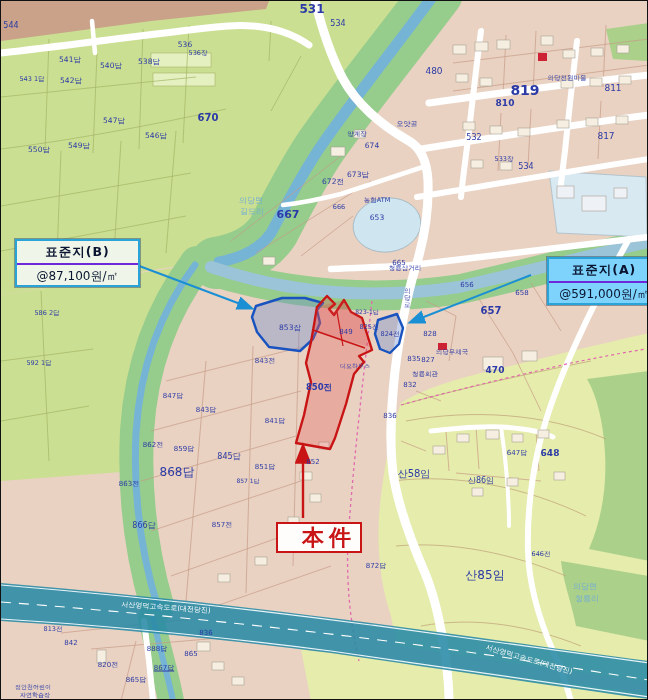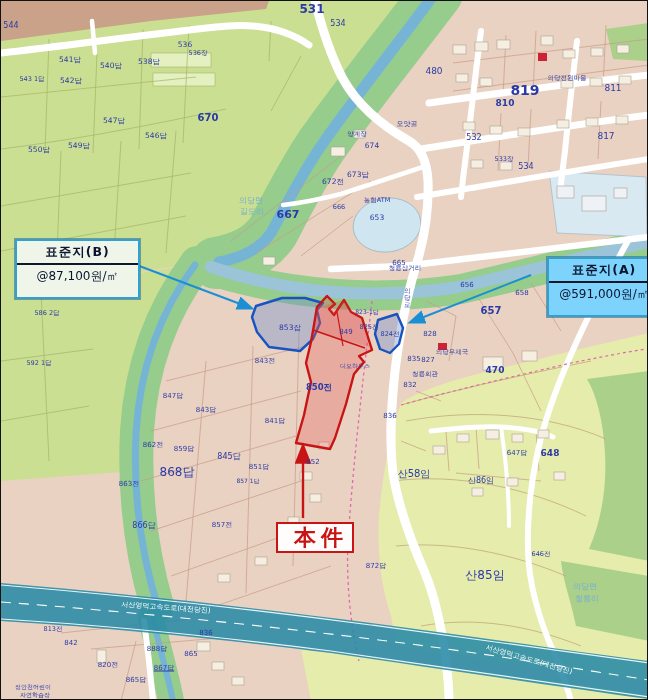--- a/index.html
+++ b/index.html
@@ -5,27 +5,27 @@
   html,body{margin:0;padding:0;background:#fff}
   .map-wrap{position:relative;width:648px;height:700px;border:1px solid #111;box-sizing:border-box;
     overflow:hidden;background:#e9d2c2;font-family:"DejaVu Sans","Liberation Sans",sans-serif}
   .map-wrap svg{position:absolute;left:0;top:0}
   .labels{position:absolute;left:0;top:0;width:100%;height:100%;z-index:5;pointer-events:none}
   .map-label{position:absolute;white-space:nowrap;transform:translate(-50%,-50%);
     color:#2b3aa6;line-height:1;font-family:"DejaVu Sans","Liberation Sans",sans-serif}
   .callout{position:absolute;z-index:8;text-align:center;border:2px solid #2aa3d8;
     box-shadow:0 0 0 1px rgba(70,90,110,.55)}
   .callout .t{font-weight:bold;font-size:12.5px;color:#0a1430;padding:3px 6px 2px;
-    border-bottom:2px solid #0f172a;letter-spacing:1px}
-  .callout .v{font-size:12px;color:#0a1430;padding:3px 4px 12px;white-space:nowrap}
+    border-bottom:2px solid #6d28d9;letter-spacing:1px}
+  .callout .v{font-size:12px;color:#0a1430;padding:3px 4px 0;white-space:nowrap}
   #callout-b{left:14px;top:238px;width:121px;background:#eff6e9}
   #callout-a{left:546px;top:256px;width:110px;background:#7dd3fc}
   .subject-box{position:absolute;left:275px;top:521px;z-index:8;border:2px solid #c81414;
     background:#fffdfb;color:#c81414;font-family:"DejaVu Serif","Liberation Serif",serif;
-    font-weight:bold;font-size:22px;line-height:1.15;padding:1px 4px 1px 16px;letter-spacing:5px}
+    font-weight:bold;font-size:22px;line-height:1.15;padding:1px 4px 1px 24px;letter-spacing:5px}
 </style>
 </head>
 <body>
 
 <div class="map-wrap">
 
 <svg width="648" height="700" viewBox="0 0 648 700">
   <defs>
     <marker id="bh" markerWidth="9" markerHeight="7" refX="7" refY="3.5" orient="auto">
       <path d="M0,0 L9,3.5 L0,7 Z" fill="#1b8fd4"></path>
@@ -278,21 +278,21 @@
       <span class="map-label" style="left: 494px; top: 369px; font-size: 9px; font-weight: bold; color: rgb(43, 58, 166); transform: translate(-50%, -50%);">470</span>
       <span class="map-label" style="left: 264px; top: 360px; font-size: 7px; color: rgb(43, 58, 166); transform: translate(-50%, -50%);">843전</span>
       <span class="map-label" style="left: 274px; top: 420px; font-size: 7px; color: rgb(43, 58, 166); transform: translate(-50%, -50%);">841답</span>
       <span class="map-label" style="left: 172px; top: 395px; font-size: 7px; color: rgb(43, 58, 166); transform: translate(-50%, -50%);">847답</span>
       <span class="map-label" style="left: 205px; top: 409px; font-size: 7px; color: rgb(43, 58, 166); transform: translate(-50%, -50%);">843답</span>
       <span class="map-label" style="left: 228px; top: 456px; font-size: 8px; color: rgb(43, 58, 166); transform: translate(-50%, -50%);">845답</span>
       <span class="map-label" style="left: 152px; top: 444px; font-size: 7px; color: rgb(43, 58, 166); transform: translate(-50%, -50%);">862전</span>
       <span class="map-label" style="left: 183px; top: 448px; font-size: 7px; color: rgb(43, 58, 166); transform: translate(-50%, -50%);">859답</span>
       <span class="map-label" style="left: 176px; top: 471px; font-size: 12px; color: rgb(43, 58, 166); transform: translate(-50%, -50%);">868답</span>
       <span class="map-label" style="left: 128px; top: 483px; font-size: 7px; color: rgb(43, 58, 166); transform: translate(-50%, -50%);">863전</span>
-      <span class="map-label" style="left: 258px; top: 466px; font-size: 7px; color: rgb(43, 58, 166); transform: translate(-50%, -50%);">851답</span>
+      <span class="map-label" style="left: 264px; top: 466px; font-size: 7px; color: rgb(43, 58, 166); transform: translate(-50%, -50%);">851답</span>
       <span class="map-label" style="left: 247px; top: 480px; font-size: 6px; color: rgb(43, 58, 166); transform: translate(-50%, -50%);">857 1답</span>
       <span class="map-label" style="left: 143px; top: 525px; font-size: 8px; color: rgb(43, 58, 166); transform: translate(-50%, -50%);">866답</span>
       <span class="map-label" style="left: 221px; top: 524px; font-size: 7px; color: rgb(43, 58, 166); transform: translate(-50%, -50%);">857전</span>
       <span class="map-label" style="left: 312px; top: 461px; font-size: 7px; color: rgb(43, 58, 166); transform: translate(-50%, -50%);">852</span>
       <span class="map-label" style="left: 375px; top: 565px; font-size: 7px; color: rgb(43, 58, 166); transform: translate(-50%, -50%);">872답</span>
       <span class="map-label" style="left: 413px; top: 473px; font-size: 10px; color: rgb(43, 58, 166); transform: translate(-50%, -50%);">산58임</span>
       <span class="map-label" style="left: 480px; top: 480px; font-size: 8px; color: rgb(43, 58, 166); transform: translate(-50%, -50%);">산86임</span>
       <span class="map-label" style="left: 484px; top: 574px; font-size: 12px; color: rgb(43, 58, 166); transform: translate(-50%, -50%);">산85임</span>
       <span class="map-label" style="left: 516px; top: 452px; font-size: 7px; color: rgb(43, 58, 166); transform: translate(-50%, -50%);">647답</span>
       <span class="map-label" style="left: 549px; top: 452px; font-size: 9px; font-weight: bold; color: rgb(43, 58, 166); transform: translate(-50%, -50%);">648</span>

